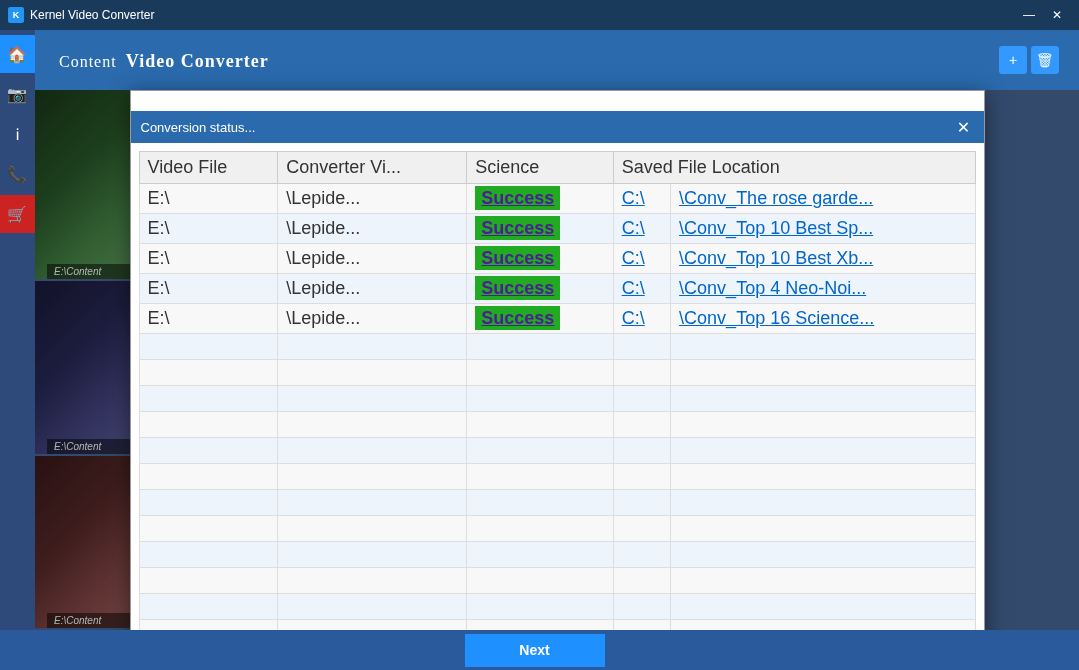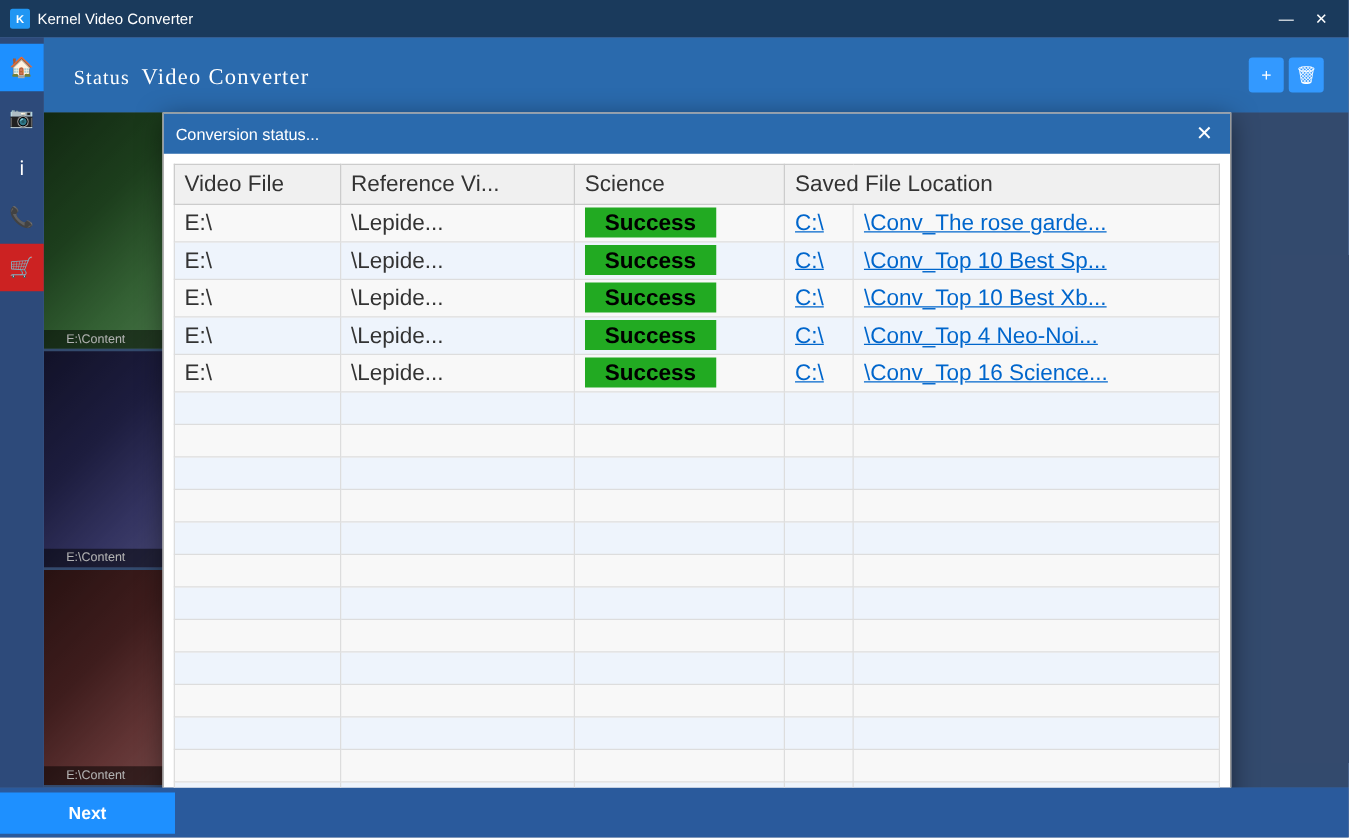--- a/index.html
+++ b/index.html
@@ -142,26 +142,27 @@
       background: #334;
       border-bottom: 2px solid #4a6a9c;
       display: flex;
       align-items: center;
       overflow: hidden;
       position: relative;
     }
     .thumb-label {
       position: absolute;
       bottom: 0;
-      left: 0;
+      left: 12px;
       right: 0;
       background: rgba(0,0,0,0.5);
       color: white;
       font-size: 10px;
-      padding: 2px 18px;
+      padding: 2px 7px;
+      font-style: italic;
     }
 
     
     .dialog-overlay {
       position: absolute;
       top: 0; left: 0; right: 0; bottom: 0;
       background: rgba(0,0,0,0.3);
       z-index: 10;
       display: flex;
       align-items: flex-start;
@@ -176,20 +177,21 @@
       box-shadow: 0 4px 20px rgba(0,0,0,0.5);
     }
     .dialog-titlebar {
       background: #2a6aad;
       color: white;
       padding: 6px 10px;
       display: flex;
       align-items: center;
       justify-content: space-between;
       font-size: 13px;
+      margin-top: 20px;
     }
     .dialog-close-btn {
       background: transparent;
       border: none;
       color: white;
       font-size: 16px;
       cursor: pointer;
       width: 20px;
       height: 20px;
       display: flex;
@@ -217,41 +219,42 @@
     td {
       border: 1px solid #ddd;
       padding: 4px 8px;
       color: #333;
       height: 26px;
     }
     tr:nth-child(odd) td { background: #f8f8f8; }
     tr:nth-child(even) td { background: #eef4fc; }
     .status-success {
       background: #22aa22 !important;
-      color: #000000;
+      color: #4c1d95;
       text-align: center;
       font-weight: bold;
-      padding: 2px 16px;
+      padding: 2px 6px;
+      text-decoration: underline;
     }
     .link-blue {
       color: #0066cc;
       text-decoration: underline;
     }
     .empty-rows td {
       background: white;
       height: 26px;
     }
 
     
     .bottom-bar {
       height: 40px;
       background: #2a5a9c;
       display: flex;
       align-items: center;
-      justify-content: flex-start;
+      justify-content: center;
       padding-right: 10px;
       position: absolute;
       bottom: 0;
       left: 0;
       right: 0;
     }
     .next-btn {
       background: #1e90ff;
       color: white;
       border: none;
@@ -292,21 +295,21 @@
     <button class="sidebar-btn">📷</button>
     <button class="sidebar-btn">ℹ</button>
     <button class="sidebar-btn">📞</button>
     <button class="sidebar-btn red">🛒</button>
   </div>
 
   <div class="content-area">
 
     <div class="header-bar">
       <div class="header-logo">
-        <span>Status</span><span style="font-weight:normal;font-size:18px;"> Video Converter</span>
+        <span>Content</span><span style="font-weight:bold;font-size:18px;"> Video Converter</span>
       </div>
       <div class="header-actions">
         <button class="header-action-btn add">+</button>
         <button class="header-action-btn del">🗑</button>
       </div>
     </div>
 
     <div style="display:flex; height:calc(100% - 60px); position:relative;">
       <div style="width:115px; display:flex; flex-direction:column;">
         <div class="thumb-item thumb-1" style="flex:1.1;">
@@ -326,21 +329,21 @@
           <div class="dialog-titlebar">
             <span>Conversion status...</span>
             <button class="dialog-close-btn">✕</button>
           </div>
 
           <div class="table-wrapper">
             <table>
               <thead>
                 <tr>
                   <th>Video File</th>
-                  <th>Reference Vi...</th>
+                  <th>Converter Vi...</th>
                   <th>Science</th>
                   <th colspan="2">Saved File Location</th>
                 </tr>
               </thead>
               <tbody id="table-body">
 
               <tr>
       <td>E:\</td>
       <td>\Lepide...</td>
       <td><span class="status-success">Success</span></td>

